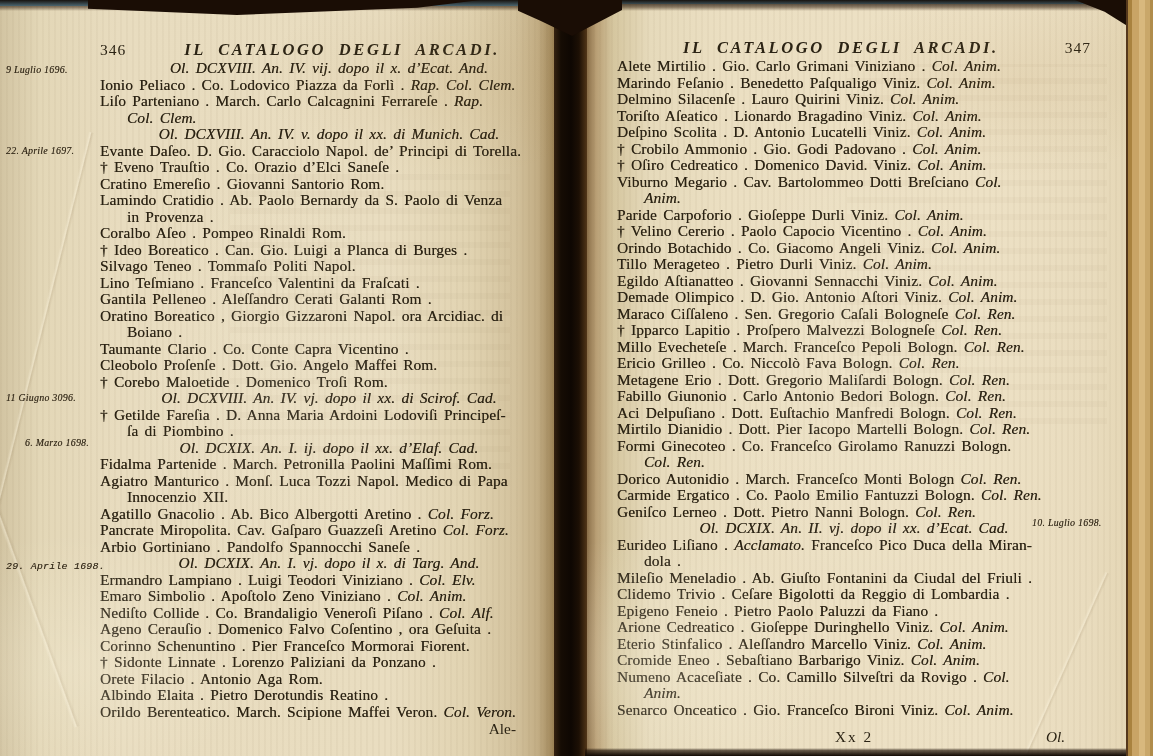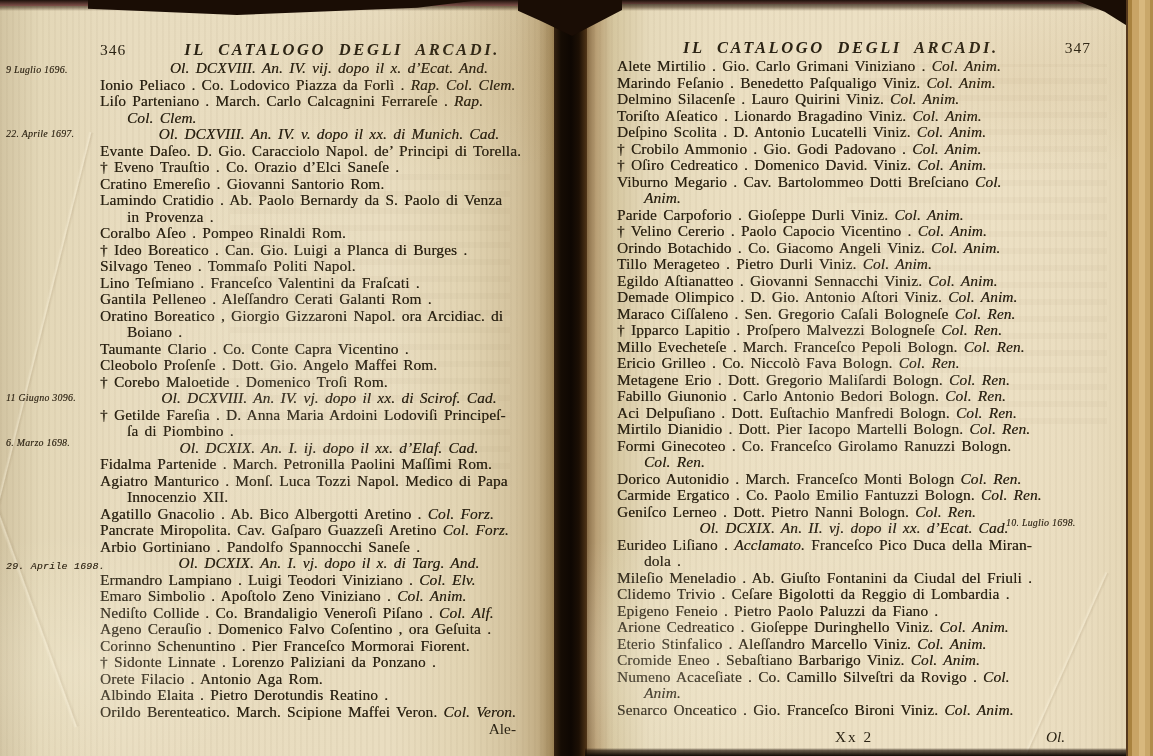--- a/index.html
+++ b/index.html
@@ -1,17 +1,17 @@
 <!DOCTYPE html>
 <html><head>
 <meta charset="utf-8">
 <style>
   html,body{margin:0;padding:0;background:#120a04;}
   .photo{position:relative;width:1153px;height:756px;overflow:hidden;
-         background:#fca5a5;font-family:"Liberation Serif","DejaVu Serif",serif;}
+         background:#7dd3fc;font-family:"Liberation Serif","DejaVu Serif",serif;}
 
   
   .gutter{position:absolute;left:546px;top:0;width:44px;height:756px;
     background:linear-gradient(90deg,#8a6b41 0,#3a2512 7px,#150c04 15px,#0e0702 25px,#1d1005 33px,#4b3115 40px,#6b4a26 44px);}
   .page{position:absolute;}
   .page-left{left:0;top:6px;width:554px;height:750px;
     background:linear-gradient(90deg,#d2c4a2 0,#e3d7b7 40px,#e8dcbf 120px,#e9ddc0 390px,#e1d3b1 470px,#d3c29d 515px,#c2ad84 538px,#a0症 0) , #e8dcbf;
     background:linear-gradient(90deg,#d2c4a2 0,#e3d7b7 40px,#e8dcbf 120px,#e9ddc0 390px,#e1d3b1 470px,#d3c29d 515px,#c2ad84 538px,#9d8356 554px);}
   .page-right{left:587px;top:4px;width:539px;height:752px;
     background:linear-gradient(90deg,#8a6f49 0,#b89e74 9px,#d5c69f 26px,#e6dabb 62px,#ebdfc2 140px,#ede1c5 400px,#e9dcbe 500px,#e5d7b6 539px);}
@@ -182,27 +182,27 @@
       </div>
 
     <div class="footer-row">
       <span class="sig">Xx 2</span>
       <span class="cw">Ol.</span>
     </div>
   </div>
 
   <div class="mnotes mnotes-left">
       <div class="mnote" style="top: 64px;">9 Luglio 1696.</div>
-      <div class="mnote" style="top: 128px;">22. Aprile 1697.</div>
+      <div class="mnote" style="top: 145px;">22. Aprile 1697.</div>
       <div class="mnote" style="top: 392px;">11 Giugno 3096.</div>
-      <div class="mnote" style="top: 437px;">6. Marzo 1698.</div>
+      <div class="mnote" style="top: 437px; margin-left: 19px;">6. Marzo 1698.</div>
       <div class="mnote" style="top: 561px; font-family: Liberation Mono, monospace;">29. Aprile 1698.</div>
     </div>
   <div class="mnotes mnotes-right">
-      <div class="mnote" style="top: 517px;">10. Luglio 1698.</div>
+      <div class="mnote" style="top: 517px; margin-left: 26px;">10. Luglio 1698.</div>
     </div>
 
   <div class="edge-top"></div>
   <div class="wedge wedge-a"></div>
   <div class="wedge wedge-b"></div>
   <div class="wedge wedge-c"></div>
   <div class="edge-bottom"></div>
   <div class="edge-right"></div>
 </div>
 

